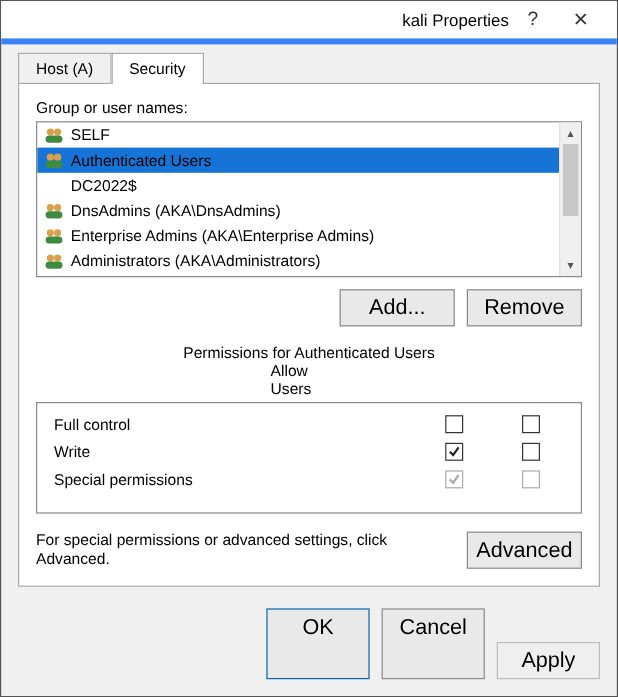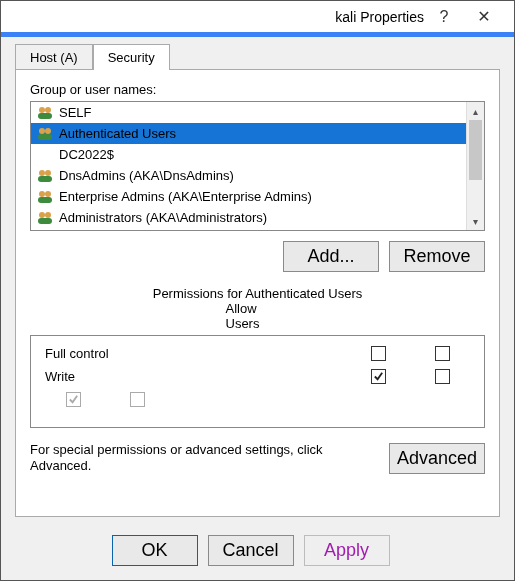--- a/index.html
+++ b/index.html
@@ -93,25 +93,25 @@
   .cb{
     width:15px; height:15px; border:1px solid #333; background:#fff;
     display:flex; align-items:center; justify-content:center;
   }
   .cb svg{ width:11px; height:11px; display:block;}
   .cb.disabled{ border-color:#aaa; }
   .cb.disabled svg path{ stroke:#aaa;}
   .advrow{ display:flex; align-items:center; margin-top:14px; gap:14px;}
   .advrow .txt{ flex:1; line-height:1.25;}
   .dlgbtns{
-    display:flex; justify-content:center; gap:10px;
+    display:flex; justify-content:flex-end; gap:10px;
     padding:10px 14px 14px 0;
   }
   .btn.default{ border:1px solid #0a64ad; background:#e9e9e9;}
-  .btn.disabled{ color:#a21caf; border-color:#bcbcbc; background:#efefef;}
+  .btn.disabled{ color:#000000; border-color:#bcbcbc; background:#efefef;margin-top:28px;}
 </style>
 </head>
 <body>
 
 <div class="window">
   <div class="titlebar">
     <div class="title">kali Properties</div>
     <div class="tbtn">?</div>
     <div class="tbtn">✕</div>
   </div>
@@ -218,20 +218,21 @@
               <svg viewBox="0 0 12 12">
                 <path d="M2 6 L5 9 L10 2" stroke="#222" stroke-width="2" fill="none"></path>
               </svg>
             </div>
           </div>
         <div class="cbcell">
             <div class="cb"></div>
           </div>
       </div>
       <div class="prow">
+        <div class="pname">Special permissions</div>
         <div class="cbcell">
             <div class="cb disabled">
               <svg viewBox="0 0 12 12">
                 <path d="M2 6 L5 9 L10 2" stroke="#aaa" stroke-width="2" fill="none"></path>
               </svg>
             </div>
           </div>
         <div class="cbcell">
             <div class="cb disabled"></div>
           </div>

